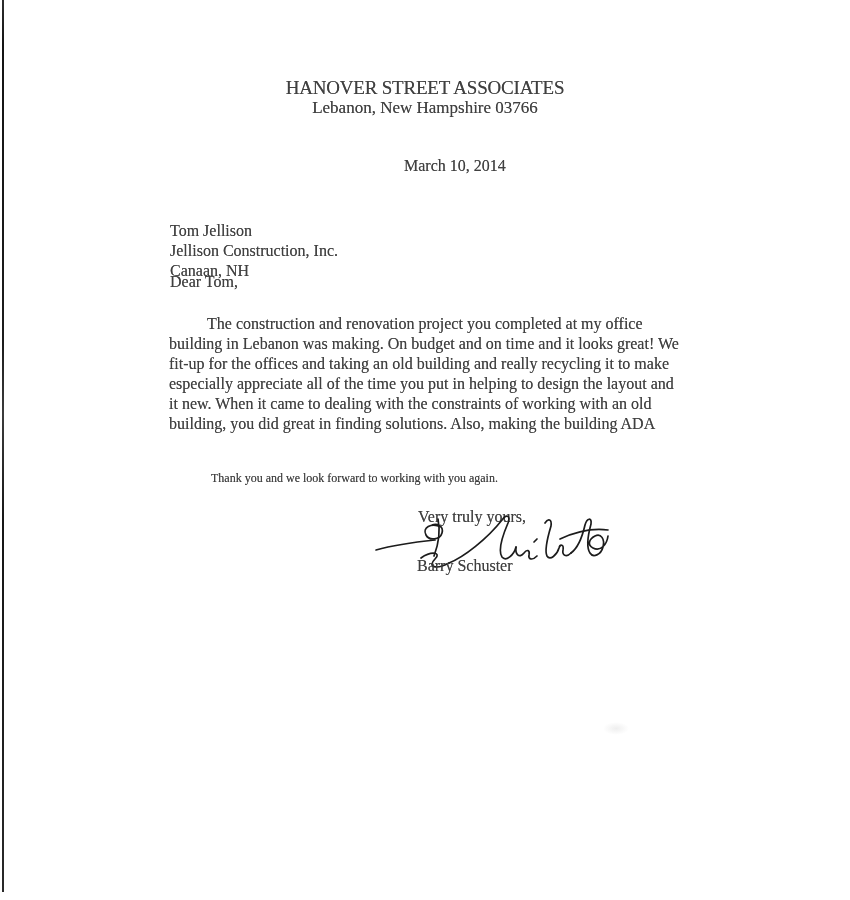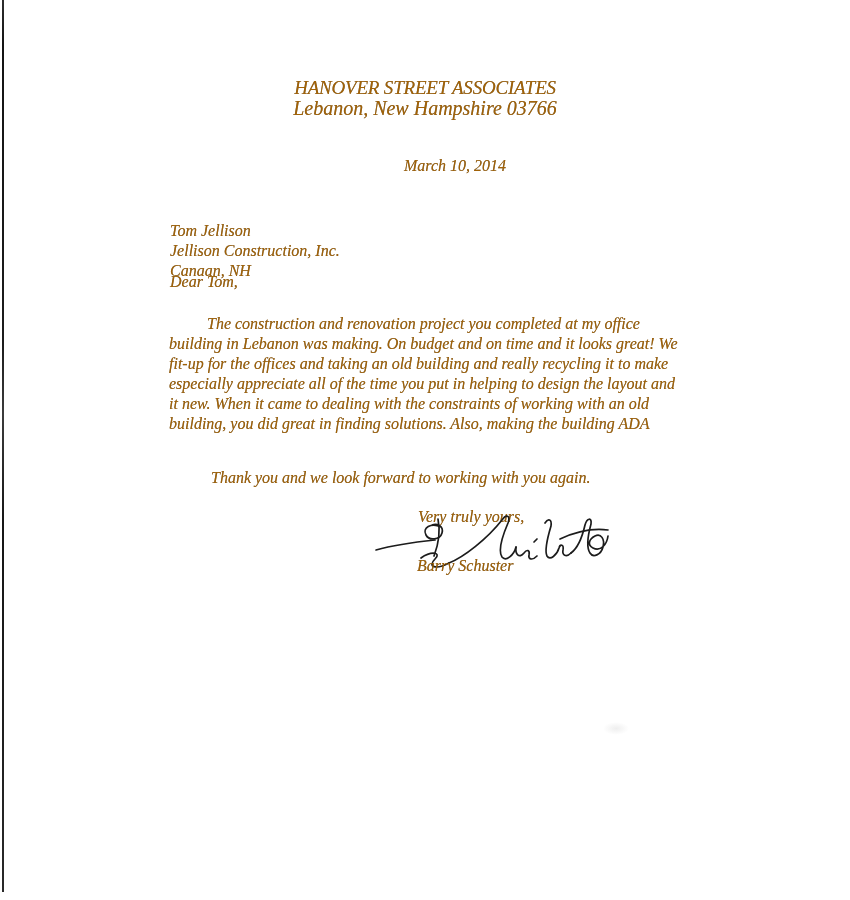--- a/index.html
+++ b/index.html
@@ -7,24 +7,23 @@
     padding: 0;
     background: #ffffff;
   }
   .page {
     position: relative;
     width: 850px;
     height: 892px;
     background: #ffffff;
     overflow: hidden;
     font-family: "Liberation Serif", "DejaVu Serif", serif;
-    color: #a16207;
+    color: #404040;
     
     text-shadow: 0 0 0.5px rgba(25,25,25,0.55);
-    font-style: italic;
   }
 
   
   .scan-edge {
     position: absolute;
     left: 2px;
     top: 0;
     width: 2px;
     height: 900px;
     background: linear-gradient(180deg,
@@ -50,21 +49,21 @@
     width: 836px;
     text-align: center;
   }
   .letterhead .company {
     font-size: 19px;
     letter-spacing: -0.2px;
     line-height: 20px;
     white-space: nowrap;
   }
   .letterhead .addr {
-    font-size: 20px;
+    font-size: 17px;
     line-height: 20px;
     white-space: nowrap;
   }
 
   .date-line {
     position: absolute;
     top: 156px;
     left: 404px;
     font-size: 16px;
     line-height: 20px;
@@ -98,21 +97,21 @@
     line-height: 20px;
   }
   .body-para .line { height: 20px; white-space: nowrap; }
   .body-para .line.indent { text-indent: 38px; }
 
   .thanks-para {
     position: absolute;
     top: 468px;
     left: 169px;
     width: 566px;
-    font-size: 16px;
+    font-size: 12px;
     line-height: 20px;
     text-indent: 42px;
     white-space: nowrap;
   }
 
   .valediction {
     position: absolute;
     top: 507px;
     left: 418px;
     font-size: 16px;

